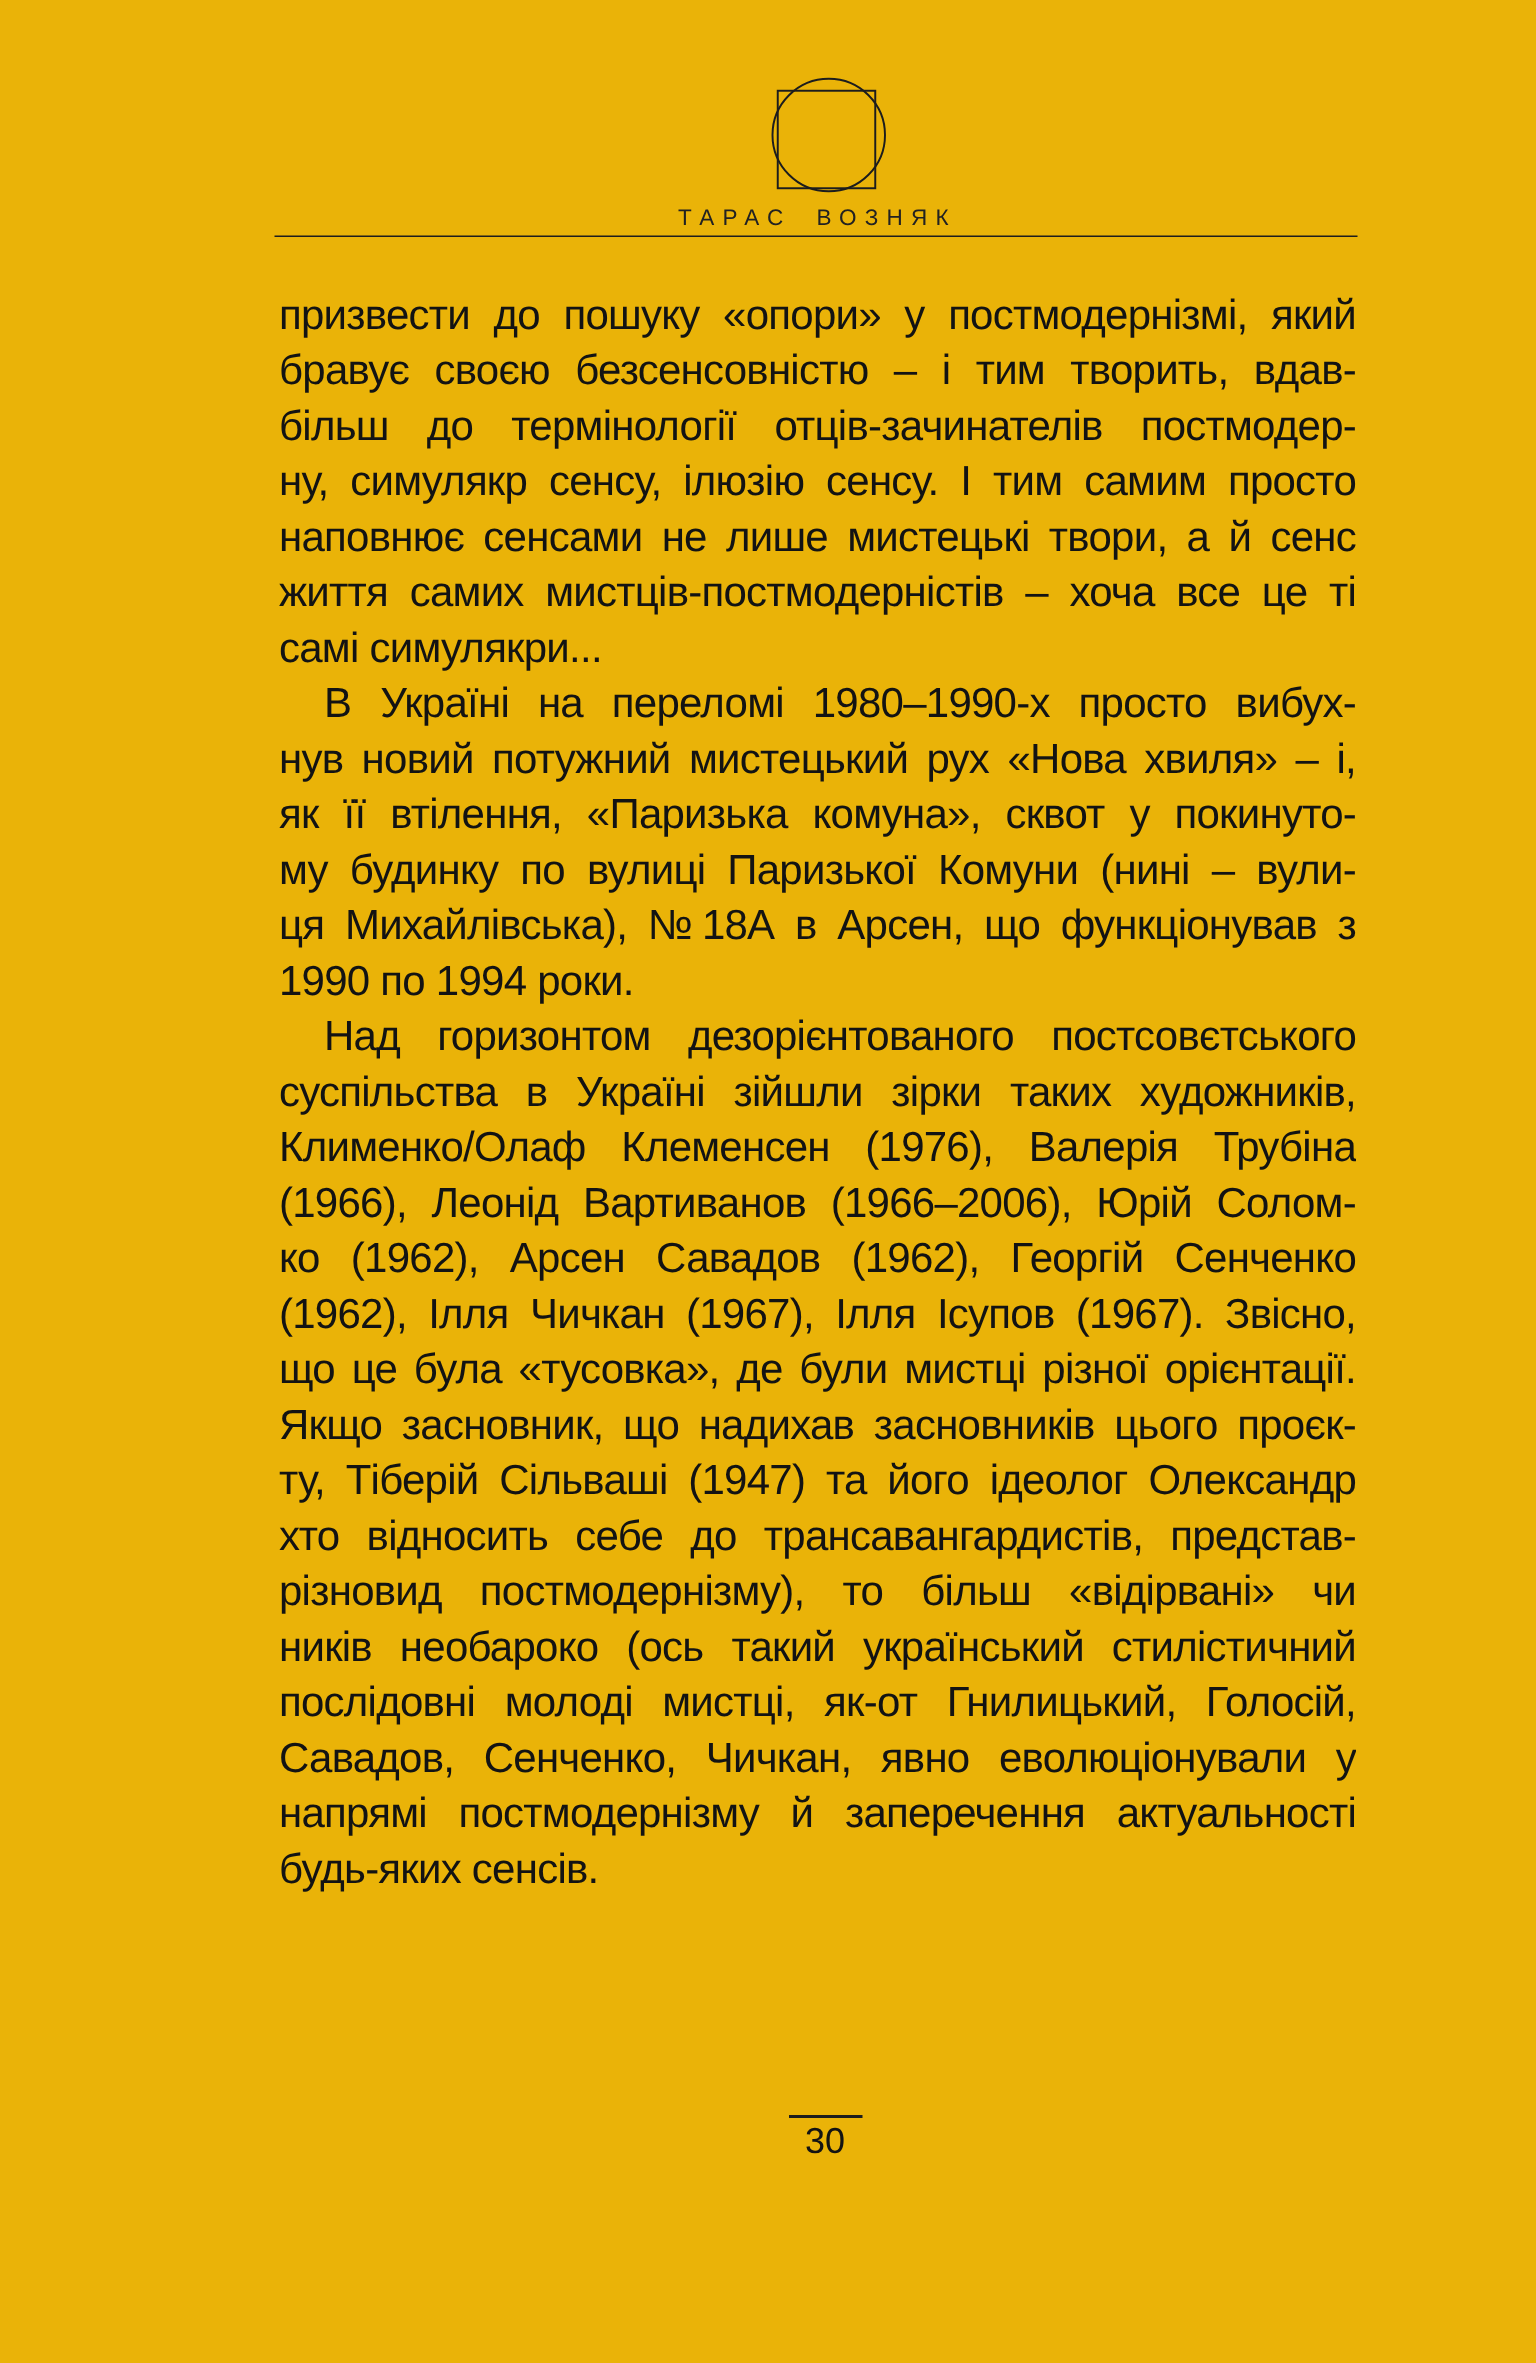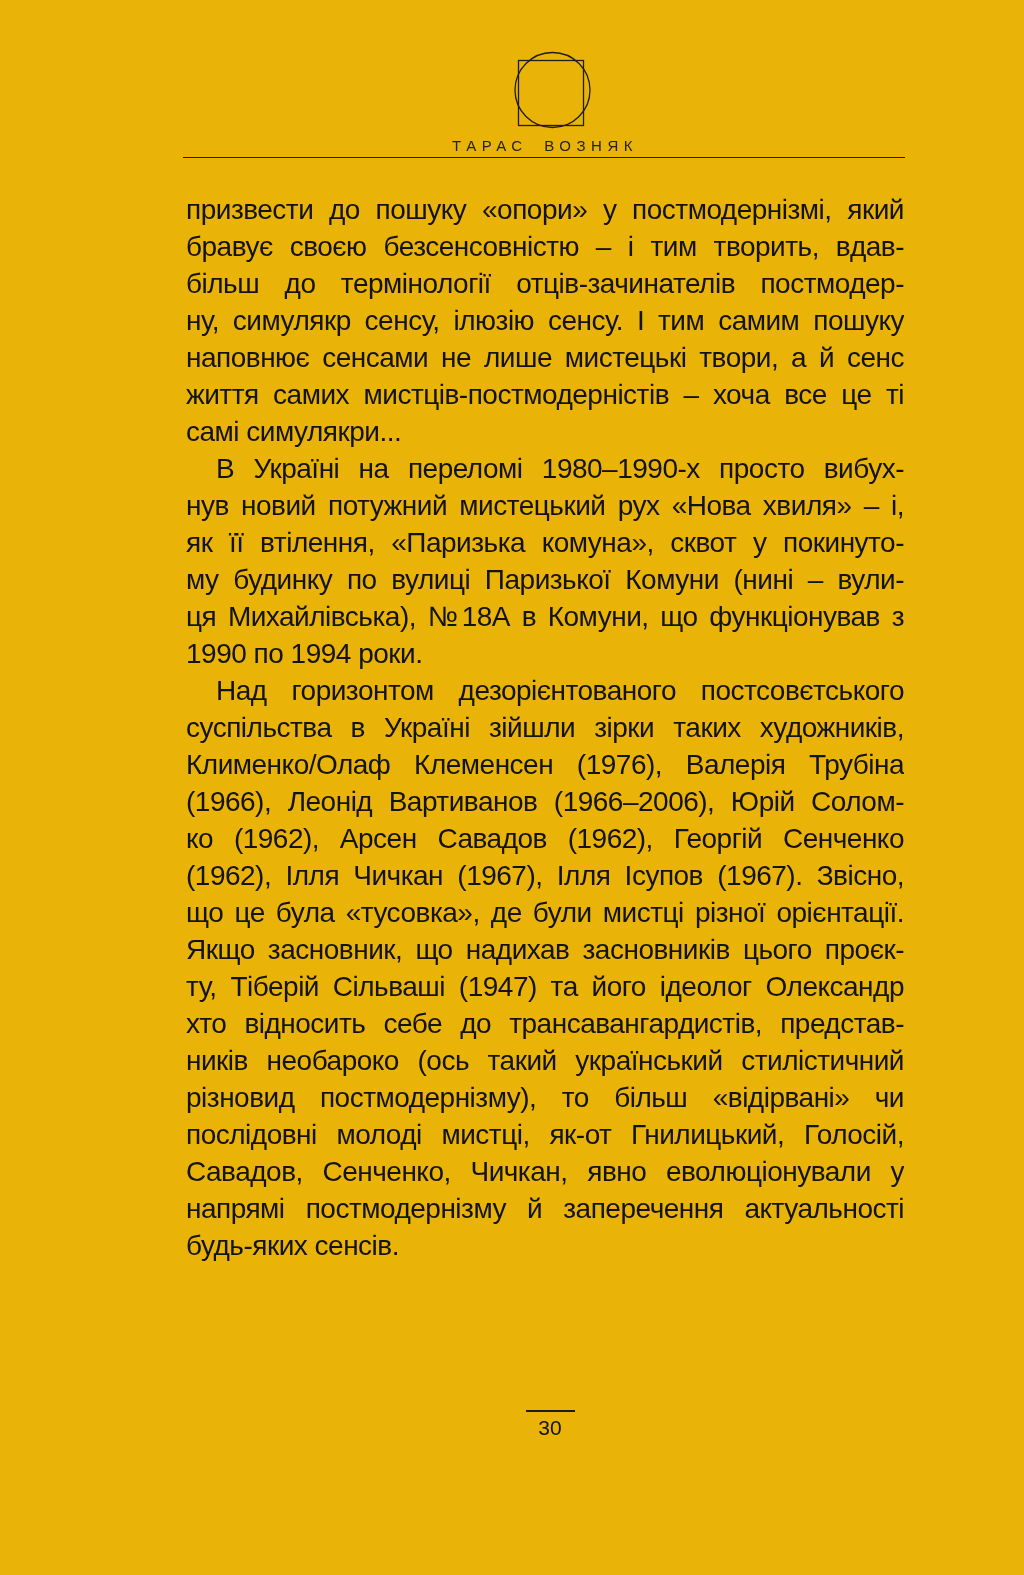--- a/index.html
+++ b/index.html
@@ -85,21 +85,21 @@
     width: 49px;
     height: 0;
     border-top: 2px solid #1d1d1d;
   }
   .page-number {
     position: absolute;
     left: 500px;
     top: 1413px;
     width: 100px;
     text-align: center;
-    font-size: 21px;
+    font-size: 24px;
     line-height: 30px;
     color: #131313;
   }
 </style>
 </head>
 <body>
 
 <div class="sheet">
 
   <div class="logo-wrap">
@@ -110,46 +110,46 @@
   </div>
 
   <div class="running-author">ТАРАС ВОЗНЯК</div>
   <div class="head-rule"></div>
 
   <div class="body-text">
       <div class="para">
         <div class="line">призвести до пошуку «опори» у постмодернізмі, який</div>
         <div class="line">бравує своєю безсенсовністю – і тим творить, вдав-</div>
         <div class="line">більш до термінології отців-зачинателів постмодер-</div>
-        <div class="line">ну, симулякр сенсу, ілюзію сенсу. І тим самим пошуку</div>
+        <div class="line">ну, симулякр сенсу, ілюзію сенсу. І тим самим просто</div>
         <div class="line">наповнює сенсами не лише мистецькі твори, а й сенс</div>
         <div class="line">життя самих мистців-постмодерністів – хоча все це ті</div>
         <div class="line last">самі симулякри...</div>
       </div>
       <div class="para indent">
         <div class="line">В Україні на переломі 1980–1990-х просто вибух-</div>
         <div class="line">нув новий потужний мистецький рух «Нова хвиля» – і,</div>
         <div class="line">як її втілення, «Паризька комуна», сквот у покинуто-</div>
         <div class="line">му будинку по вулиці Паризької Комуни (нині – вули-</div>
-        <div class="line">ця Михайлівська), №18А в Комуни, що функціонував з</div>
+        <div class="line">ця Михайлівська), №18А в Арсен, що функціонував з</div>
         <div class="line last">1990 по 1994 роки.</div>
       </div>
       <div class="para indent">
         <div class="line">Над горизонтом дезорієнтованого постсовєтського</div>
         <div class="line">суспільства в Україні зійшли зірки таких художників,</div>
         <div class="line">Клименко/Олаф Клеменсен (1976), Валерія Трубіна</div>
         <div class="line">(1966), Леонід Вартиванов (1966–2006), Юрій Солом-</div>
         <div class="line">ко (1962), Арсен Савадов (1962), Георгій Сенченко</div>
         <div class="line">(1962), Ілля Чичкан (1967), Ілля Ісупов (1967). Звісно,</div>
         <div class="line">що це була «тусовка», де були мистці різної орієнтації.</div>
         <div class="line">Якщо засновник, що надихав засновників цього проєк-</div>
         <div class="line">ту, Тіберій Сільваші (1947) та його ідеолог Олександр</div>
         <div class="line">хто відносить себе до трансавангардистів, представ-</div>
+        <div class="line">різновид постмодернізму), то більш «відірвані» чи</div>
         <div class="line">ників необароко (ось такий український стилістичний</div>
-        <div class="line">різновид постмодернізму), то більш «відірвані» чи</div>
         <div class="line">послідовні молоді мистці, як-от Гнилицький, Голосій,</div>
         <div class="line">Савадов, Сенченко, Чичкан, явно еволюціонували у</div>
         <div class="line">напрямі постмодернізму й заперечення актуальності</div>
         <div class="line last">будь-яких сенсів.</div>
       </div>
     </div>
 
   <div class="foot-rule"></div>
   <div class="page-number">30</div>
 

